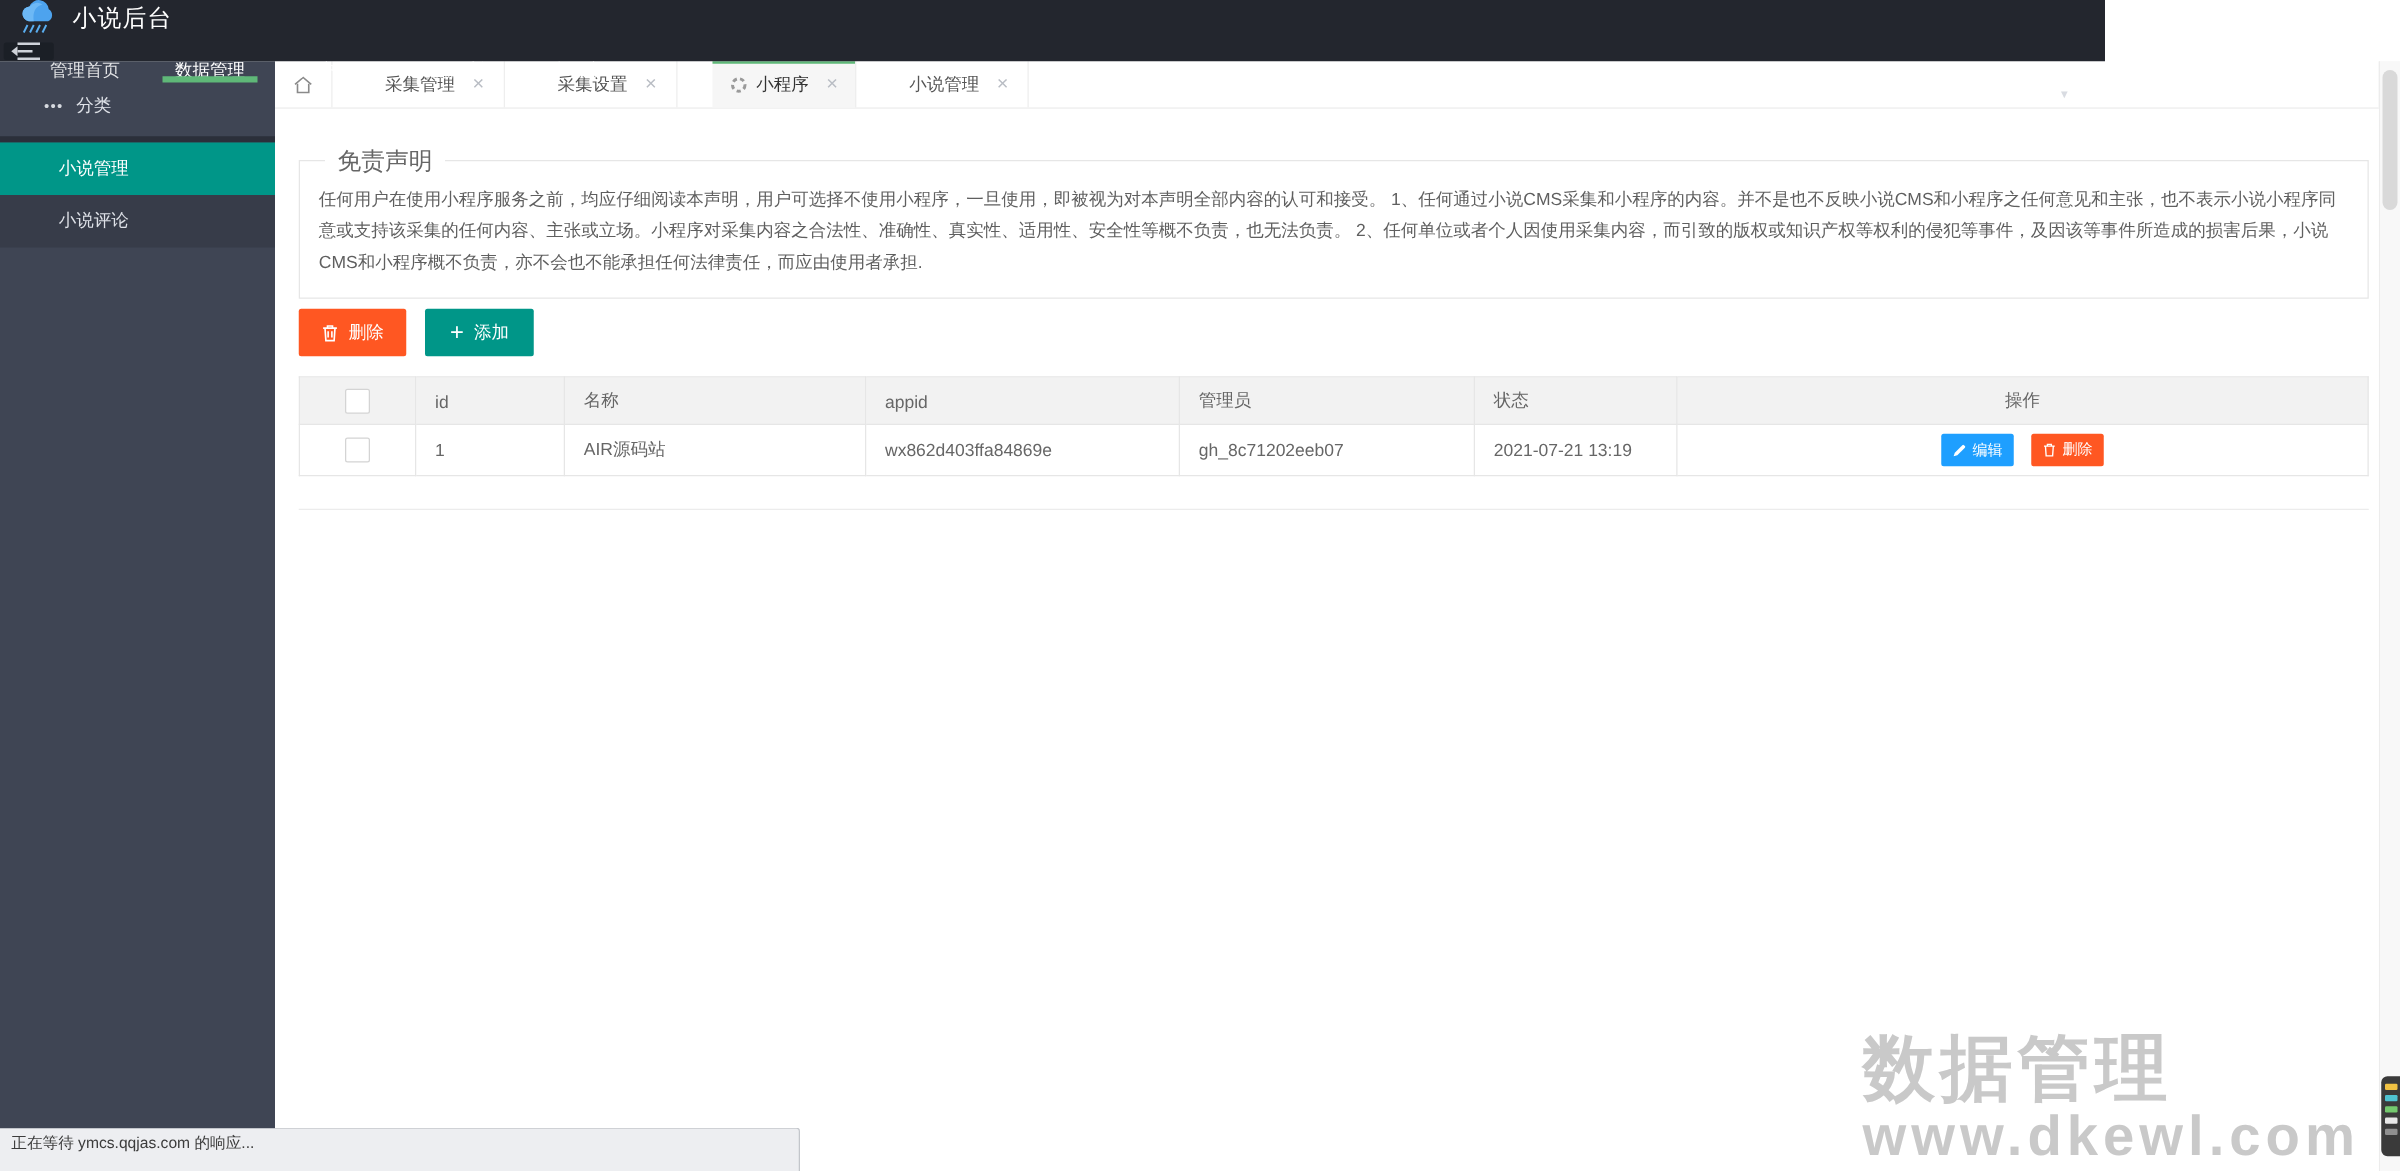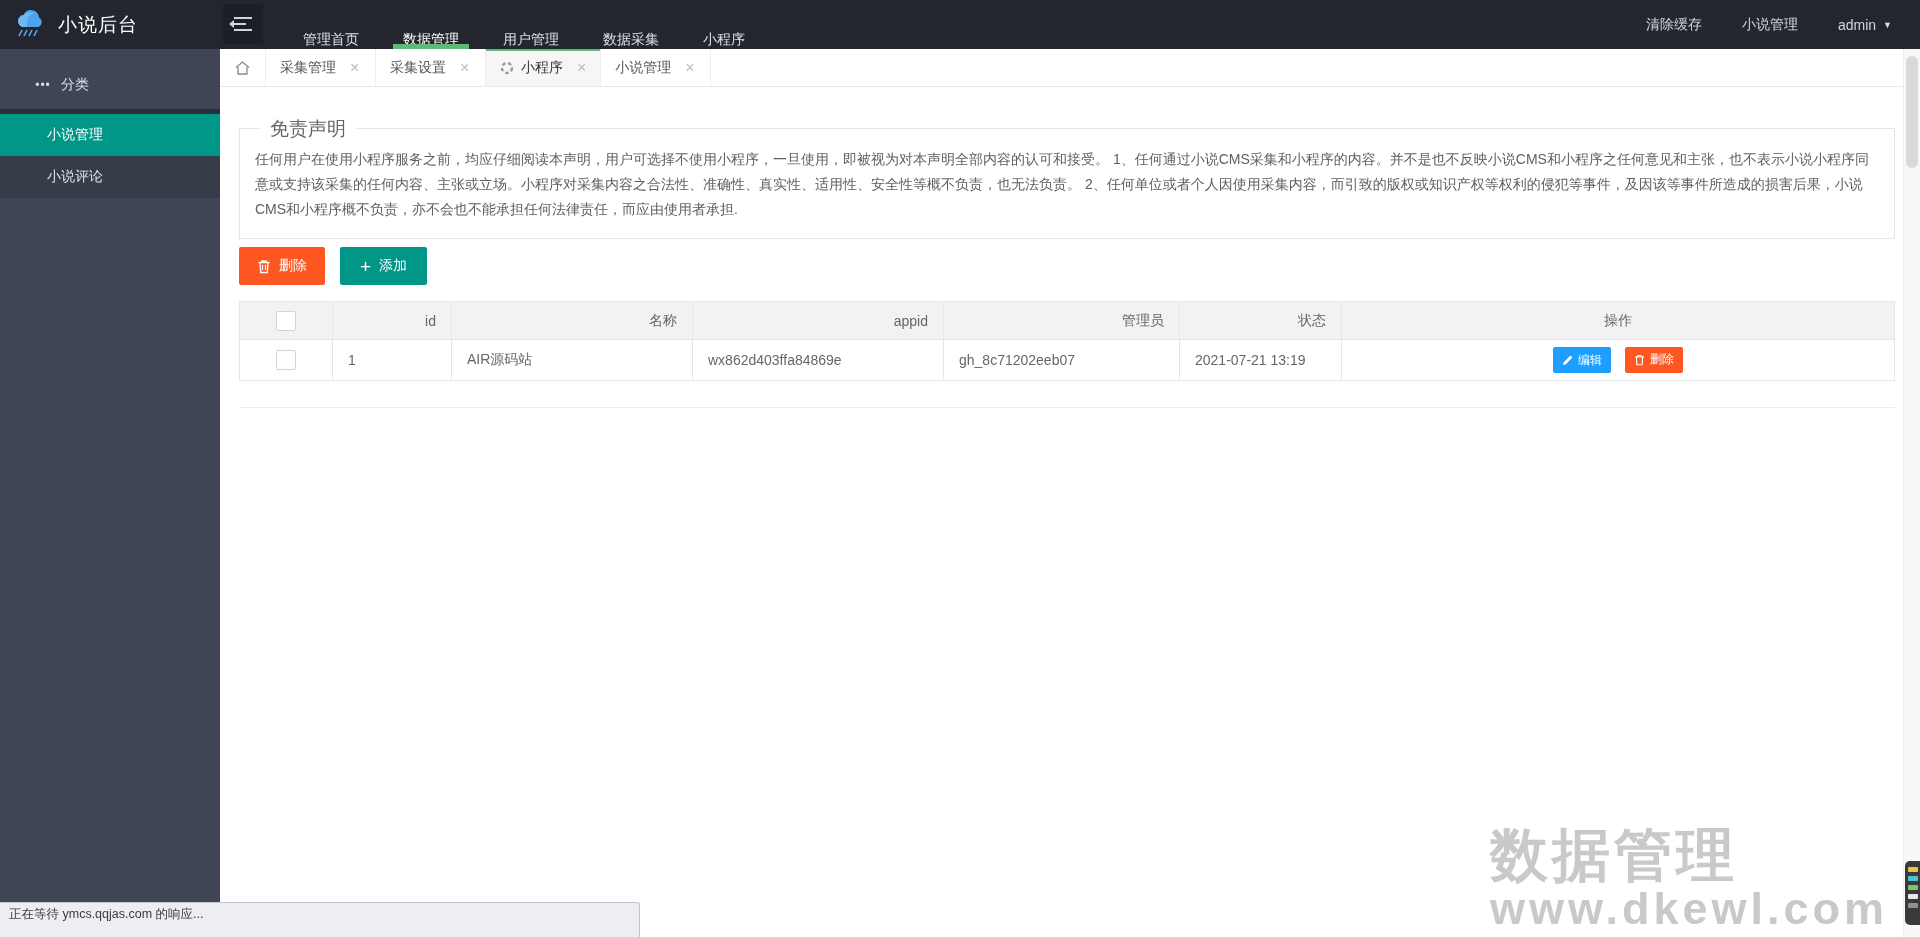--- a/index.html
+++ b/index.html
@@ -1,21 +1,21 @@
 <!DOCTYPE html>
 <html><head>
 <meta charset="utf-8">
 <style>
   * { margin:0; padding:0; box-sizing:border-box; }
   html,body { width:1920px; height:937px; overflow:hidden; background:#fff;
     font-family:"Liberation Sans","DejaVu Sans",sans-serif; }
 
   
-  .navbar { position:absolute; left:0; top:0; width:1920px; height:49px;
-    background:#23262E; display:flex; align-items:stretch; z-index:30; }
+  .navbar { position:absolute; left:0; top:0; width:1684px; height:49px;
+    background:#23262E; display:flex; align-items:stretch; z-index:30;flex-direction:column; }
   .logo { width:220px; display:flex; align-items:center; padding-left:14px; }
   .logo-title { color:#fff; font-size:19px; margin-left:10px; letter-spacing:1px; }
   .hamburger { width:40px; height:40px; margin:4px 0 0 3px; background:#1B1F26;
     border-radius:2px; display:flex; flex-direction:column; justify-content:center;
     align-items:center; gap:4px; cursor:pointer; }
   .hamburger .bar { width:18px; height:2px; background:#cfd3da; position:relative; }
   .hamburger .bar.mid::before { content:""; position:absolute; left:-2px; top:-3px;
     border:4px solid transparent; border-right:5px solid #cfd3da; transform:translateX(-7px); }
   .hamburger .bar.mid { width:12px; margin-left:-6px; }
   .nav-left { display:flex; align-items:flex-end; margin-left:18px; }
@@ -38,21 +38,21 @@
     justify-content:center; color:#d6d9df; font-size:12px; letter-spacing:1px; }
   .side-caret { margin-left:auto; font-size:9px; color:#d6d9df; }
   .side-divider { height:5px; background:#2B2F3A; }
   .side-child { background:#373C49; }
   .side-child-item { height:42px; display:flex; align-items:center; padding-left:47px;
     color:#dfe2e8; font-size:14px; cursor:pointer; }
   .side-child-item.active { background:#009688; color:#fff; }
 
   
   .tabbar { position:absolute; left:220px; top:49px; width:1683px; height:38px;
-    background:#fff; border-bottom:1px solid #e9e9e9; display:flex; align-items:stretch; }
+    background:#fff; border-bottom:1px solid #e9e9e9; display:flex; align-items:stretch;gap:28px; }
   .tab-home { width:46px; display:flex; align-items:center; justify-content:center;
     border-right:1px solid #eee; cursor:pointer; }
   .tab { display:flex; align-items:center; padding:0 14px; min-width:110px;
     border-right:1px solid #eee; font-size:14px; color:#555; cursor:pointer; position:relative; }
   .tab .tab-close { margin-left:14px; color:#b9bdc4; font-size:16px; line-height:1; cursor:pointer; }
   .tab.active { background:#f6f6f6; color:#333; }
   .tab.active::before { content:""; position:absolute; top:0; left:0; right:0; height:2px; background:#5FB878; }
   .tab .spin { margin-right:7px; display:flex; }
 
   
@@ -75,21 +75,21 @@
   .toolbar { margin-top:8px; display:flex; align-items:center; }
   .btn { display:inline-flex; align-items:center; height:38px; border:none;
     border-radius:2px; color:#fff; font-size:14px; cursor:pointer; padding:0 18px;
     font-family:inherit; }
   .btn .btn-icon { margin-right:8px; display:flex; }
   .btn-danger { background:#FF5722; }
   .btn-add { background:#009688; margin-left:15px; padding:0 20px; }
   .plus-glyph { font-size:19px; margin-right:8px; line-height:1; }
 
   table.grid { margin-top:16px; width:100%; border-collapse:collapse; table-layout:fixed; }
-  .grid th { background:#f2f2f2; font-weight:normal; color:#666; text-align:right;
+  .grid th { background:#f2f2f2; font-weight:normal; color:#666; text-align:left;
     height:38px; padding:0 15px; border:1px solid #e6e6e6; font-size:14px; }
   .grid td { height:41px; padding:0 15px; border:1px solid #e6e6e6; color:#666;
     font-size:14px; background:#fff; }
   .col-check { width:93px; } .col-id { width:119px; } .col-name { width:241px; }
   .col-appid { width:251px; } .col-admin { width:236px; } .col-status { width:162px; }
   .grid th.center, .grid td.center { text-align:center; }
   .checkbox { width:20px; height:20px; border:1px solid #d4d4d4; border-radius:2px;
     background:#fff; margin:0 auto; cursor:pointer; }
   .mini-btn { display:inline-flex; align-items:center; height:26px; padding:0 9px;
     border:none; border-radius:2px; color:#fff; font-size:12px; cursor:pointer;

